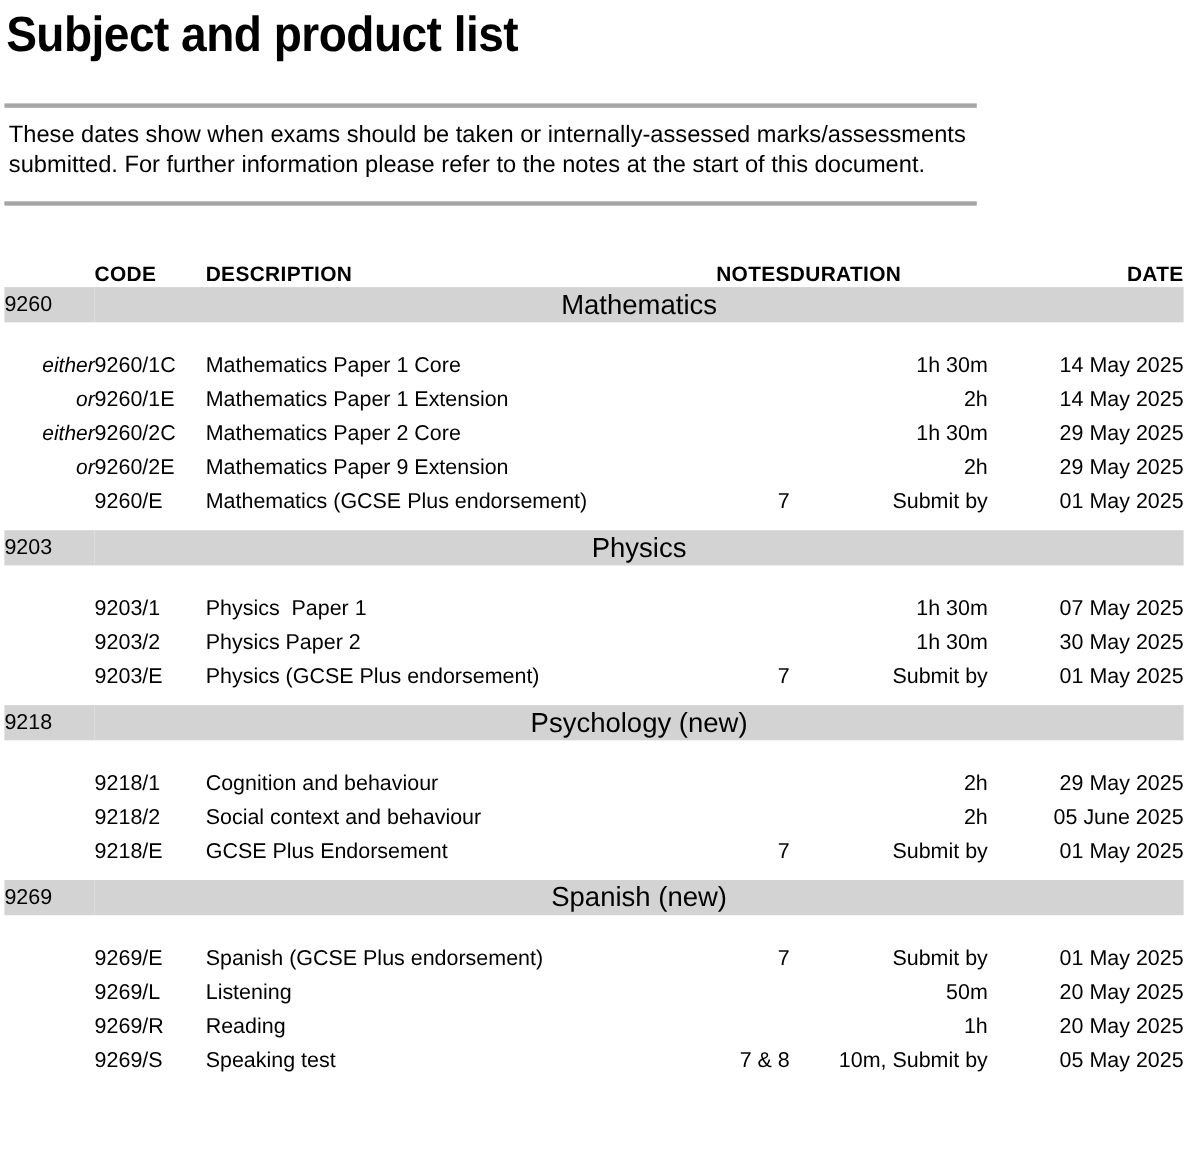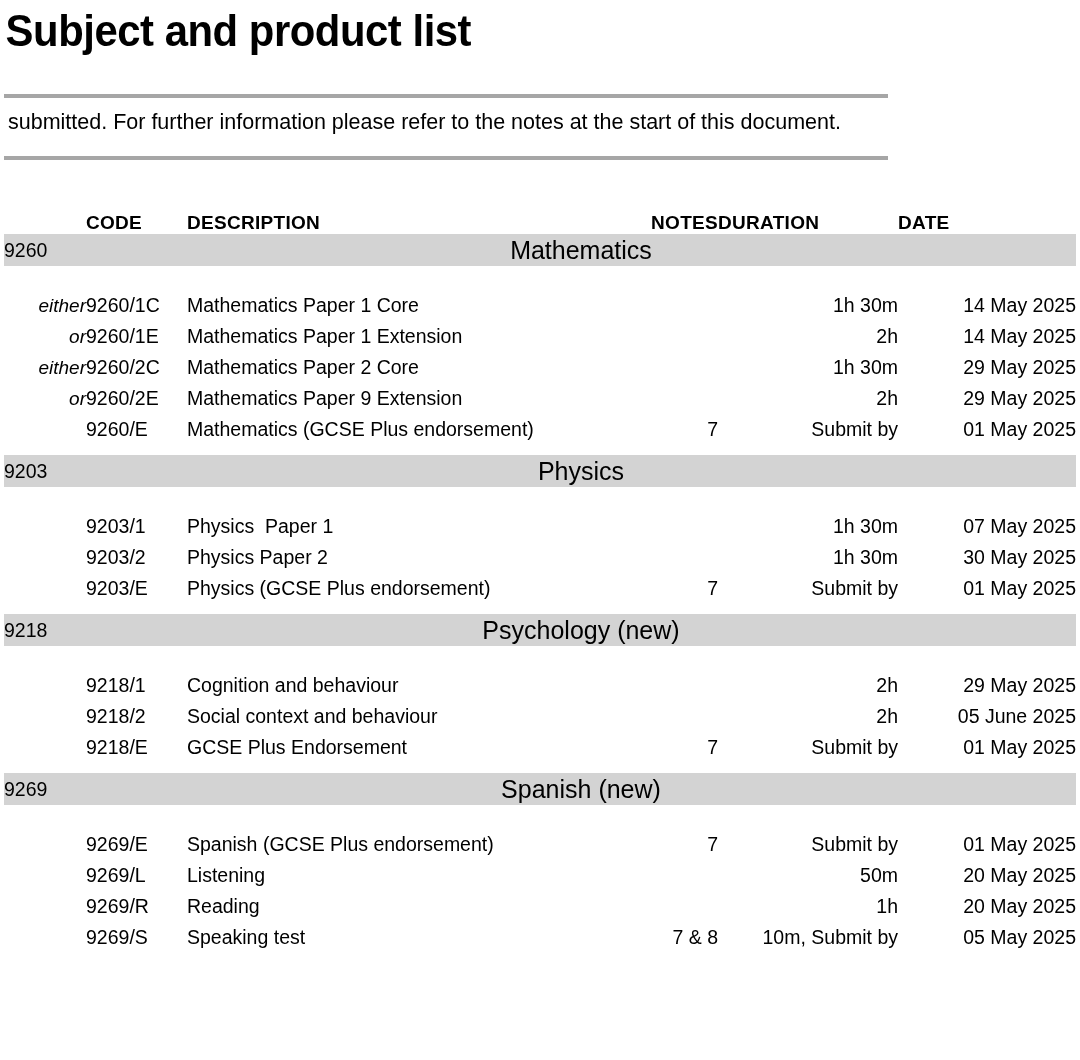--- a/index.html
+++ b/index.html
@@ -83,21 +83,21 @@
     font-size: 19px;
     letter-spacing: 0.3px;
     height: 48px;
     padding-top: 14px;
     vertical-align: bottom;
   }
   th.h-code   { text-align: left;  padding-left: 5px; }
   th.h-desc   { text-align: left;  padding-left: 14px; }
   th.h-notes  { text-align: right; padding-right: 0px; }
   th.h-dur    { text-align: left; padding-right: 0px; }
-  th.h-date   { text-align: left; padding-right: 29px; }
+  th.h-date   { text-align: right; padding-right: 29px; }
 
   
   tr.subject-row td {
     background: #d3d3d3;
     height: 32px;
   }
   td.subj-code {
     text-align: left;
     padding-left: 2px;
     font-size: 19.5px;
@@ -147,20 +147,21 @@
 </head>
 <body>
 
 <div class="page">
 
   <h1 class="page-title">Subject and product list</h1>
 
   <div class="rule rule-top"></div>
 
   <p class="intro">
+    <span class="intro-line">These dates show when exams should be taken or internally-assessed marks/assessments</span>
     <span class="intro-line">submitted.  For further information please refer to the notes at the start of this document.</span>
   </p>
 
   <div class="rule rule-bottom"></div>
 
   <table class="listing">
     <colgroup>
       <col class="c-either">
         <col class="c-code">
         <col class="c-desc">

